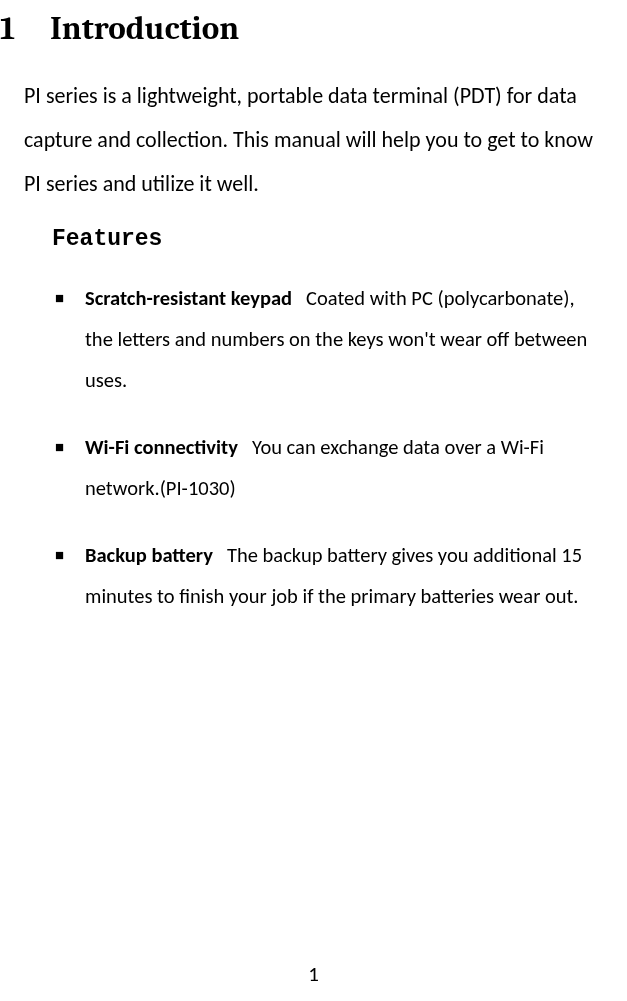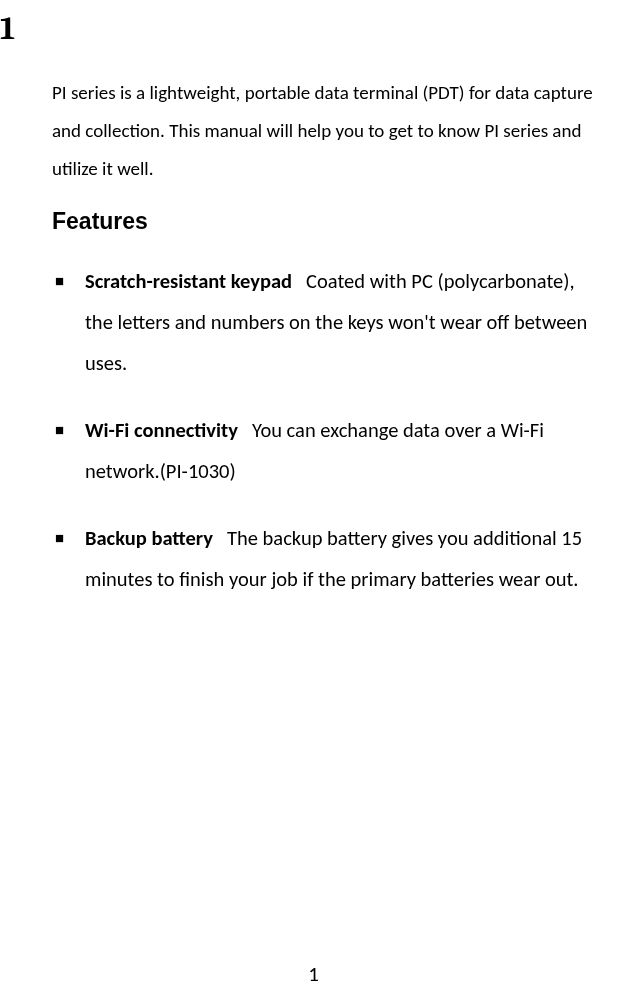--- a/index.html
+++ b/index.html
@@ -27,28 +27,28 @@
       margin: 0 0 28px 0;
       line-height: 1.1;
     }
     .h1-num {
       width: 50px;
       flex-shrink: 0;
       text-align: left;
     }
     .h1-text { }
     .intro {
-      margin-left: 52px;
-      font-size: 19px;
+      margin-left: 24px;
+      font-size: 22px;
       line-height: 2.0;
       margin-bottom: 20px;
     }
     .h2 {
       margin-left: 52px;
-      font-family: Liberation Sans, sans-serif;
+      font-family: Liberation Mono, monospace;
       font-weight: 700;
       font-size: 23px;
       margin-bottom: 16px;
     }
     ul.features {
       list-style: none;
       margin: 0;
       padding: 0;
     }
     ul.features li {
@@ -83,20 +83,21 @@
       font-size: 21px;
     }
   </style>
 </head>
 <body>
 
 <div class="page">
 
   <div class="h1-row">
     <span class="h1-num">1</span>
+    <span class="h1-text">Introduction</span>
   </div>
 
   <div class="intro">PI series is a lightweight, portable data terminal (PDT) for data capture and collection. This manual will help you to get to know PI series and utilize it well.</div>
 
   <div class="h2">Features</div>
 
   <ul class="features">
     <li>
       <span class="feat-title">Scratch-resistant keypad</span><span class="feat-gap"></span><span>Coated with PC (polycarbonate), the letters and numbers on the keys won't wear off between uses.</span>
     </li>

